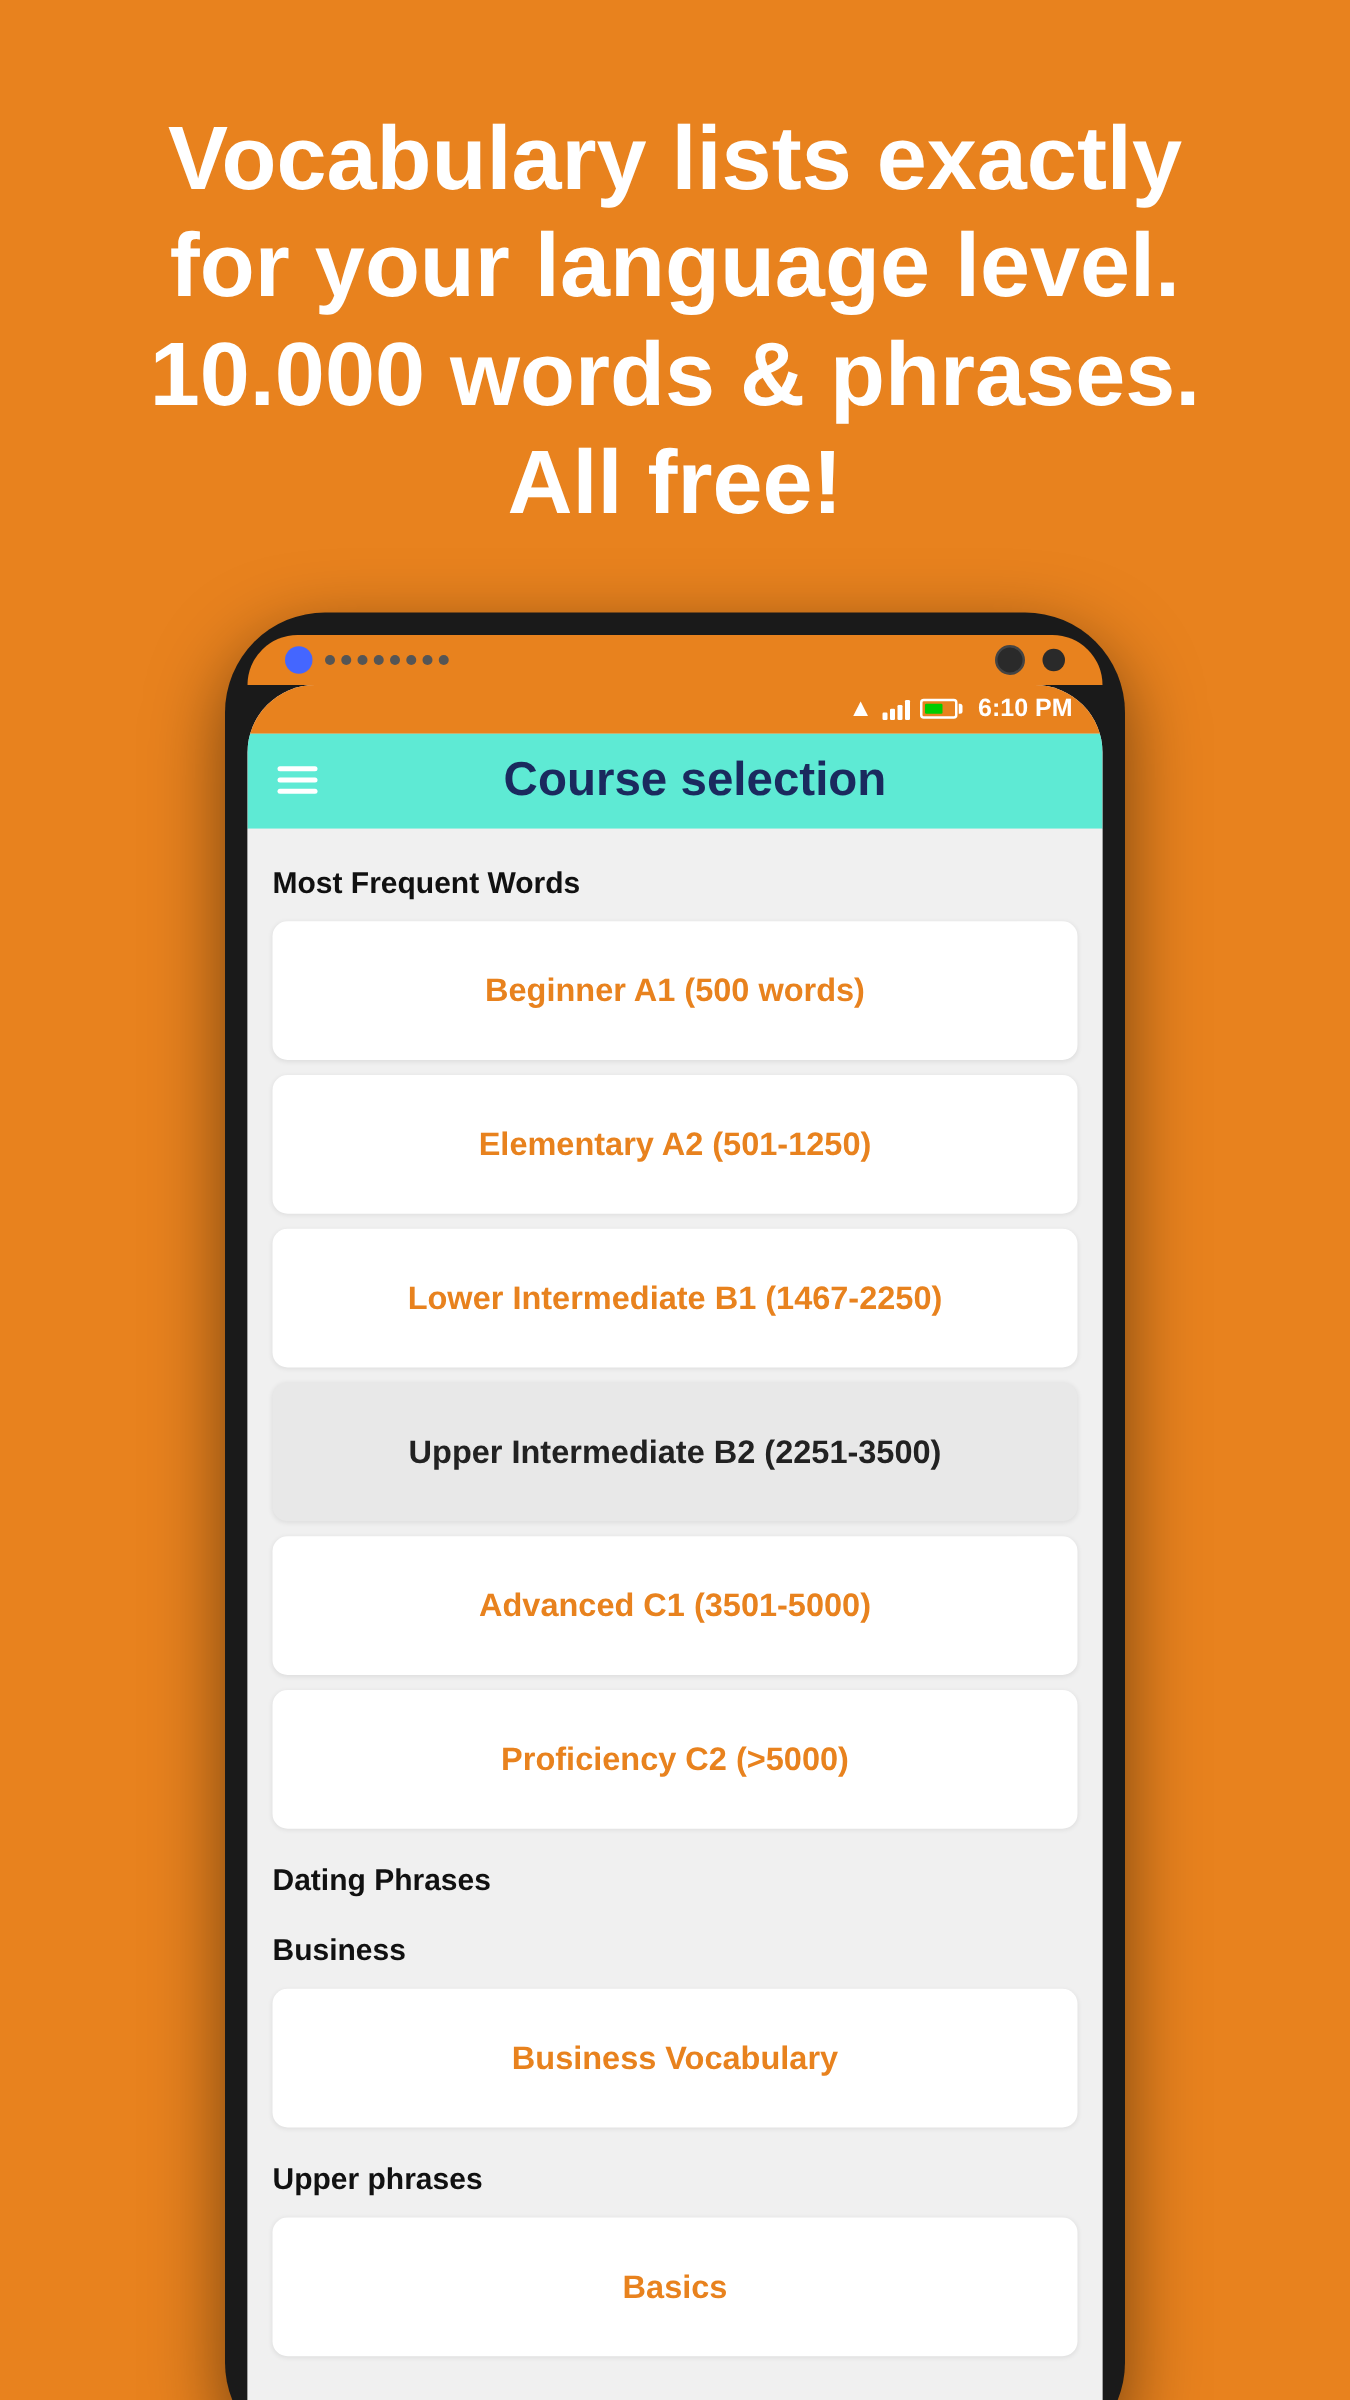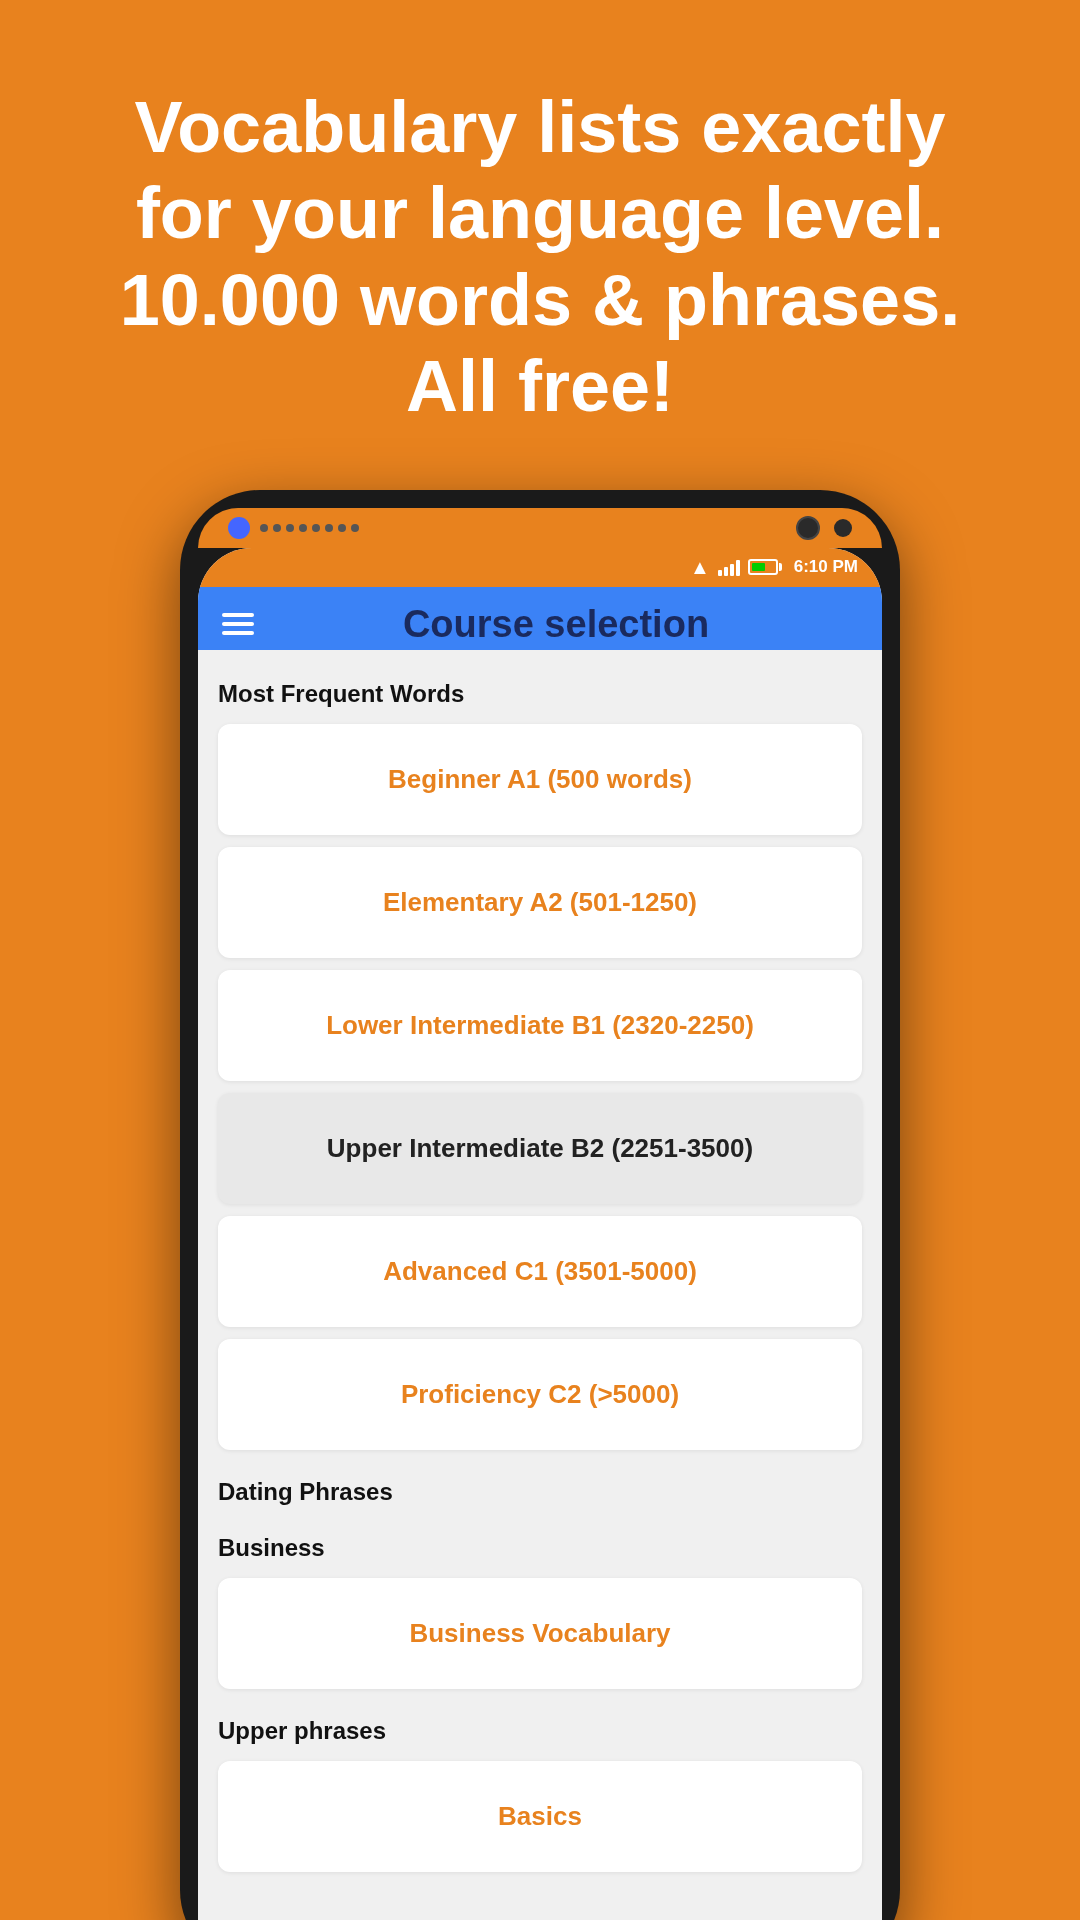--- a/index.html
+++ b/index.html
@@ -164,29 +164,29 @@
     .battery-tip {
       width: 3px;
       height: 8px;
       background: white;
       border-radius: 0 2px 2px 0;
       margin-left: 1px;
     }
 
     .status-time {
       color: white;
-      font-size: 17px;
+      font-size: 20px;
       font-weight: bold;
     }
 
     .app-header {
-      background: #3b82f6;
-      display: flex;
-      align-items: center;
-      padding: 16px 24px 4px;
+      background: #5eead4;
+      display: flex;
+      align-items: center;
+      padding: 16px 24px 17px;
     }
 
     .hamburger {
       display: flex;
       flex-direction: column;
       gap: 5px;
       cursor: pointer;
     }
 
     .hamburger span {
@@ -312,21 +312,21 @@
 
       <div class="course-list" id="course-list">
       <div class="section-header">Most Frequent Words</div>
           <div class="course-card">
             <div class="course-card-text">Beginner A1 (500 words)</div>
           </div>
           <div class="course-card">
             <div class="course-card-text">Elementary A2 (501-1250)</div>
           </div>
           <div class="course-card">
-            <div class="course-card-text">Lower Intermediate B1 (2320-2250)</div>
+            <div class="course-card-text">Lower Intermediate B1 (1467-2250)</div>
           </div>
           <div class="course-card selected">
             <div class="course-card-text">Upper Intermediate B2 (2251-3500)</div>
           </div>
           <div class="course-card">
             <div class="course-card-text">Advanced C1 (3501-5000)</div>
           </div>
           <div class="course-card">
             <div class="course-card-text">Proficiency C2 (&gt;5000)</div>
           </div>

